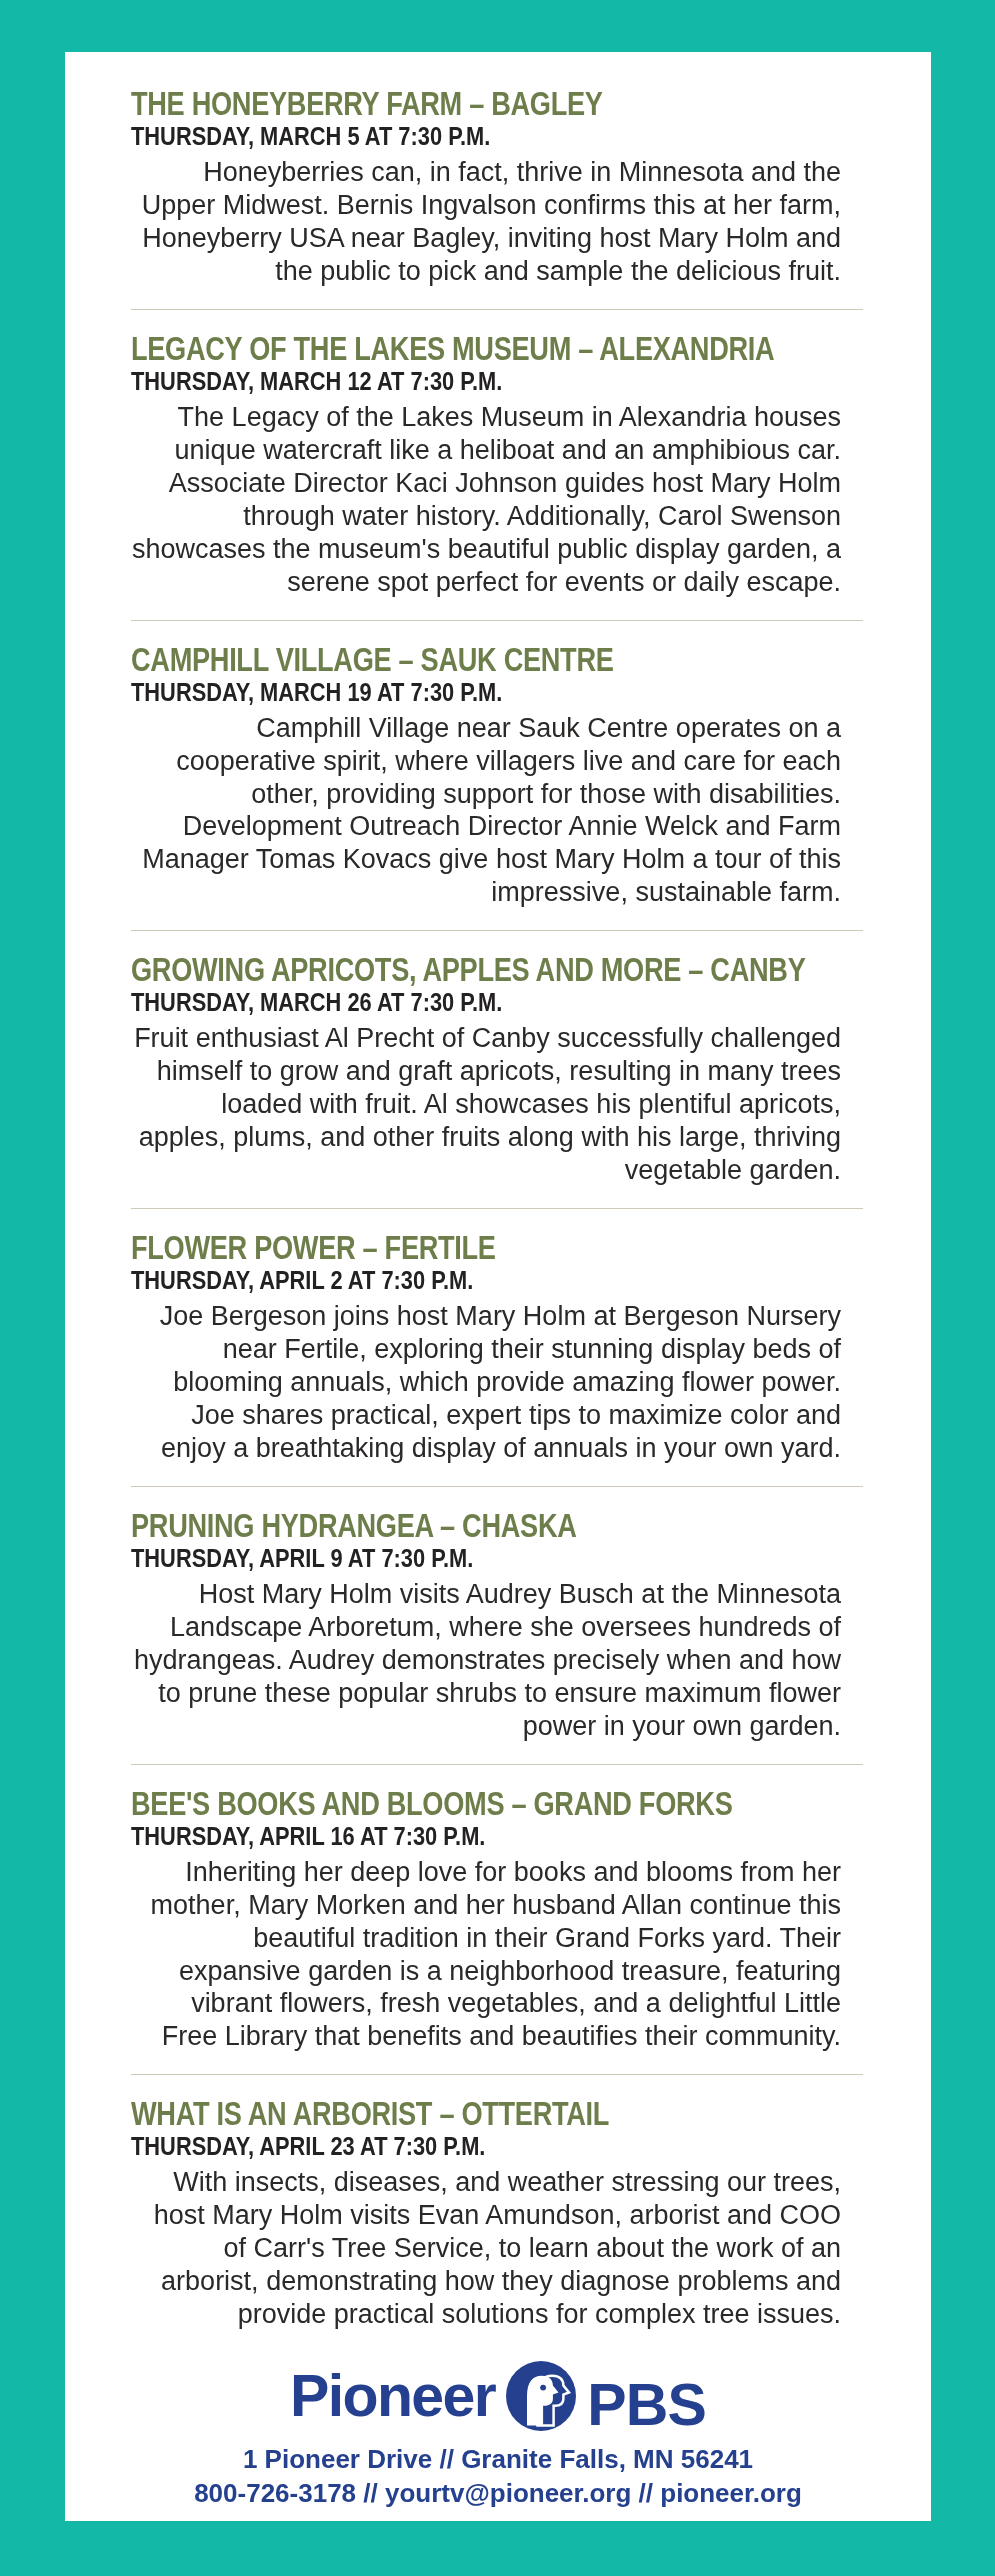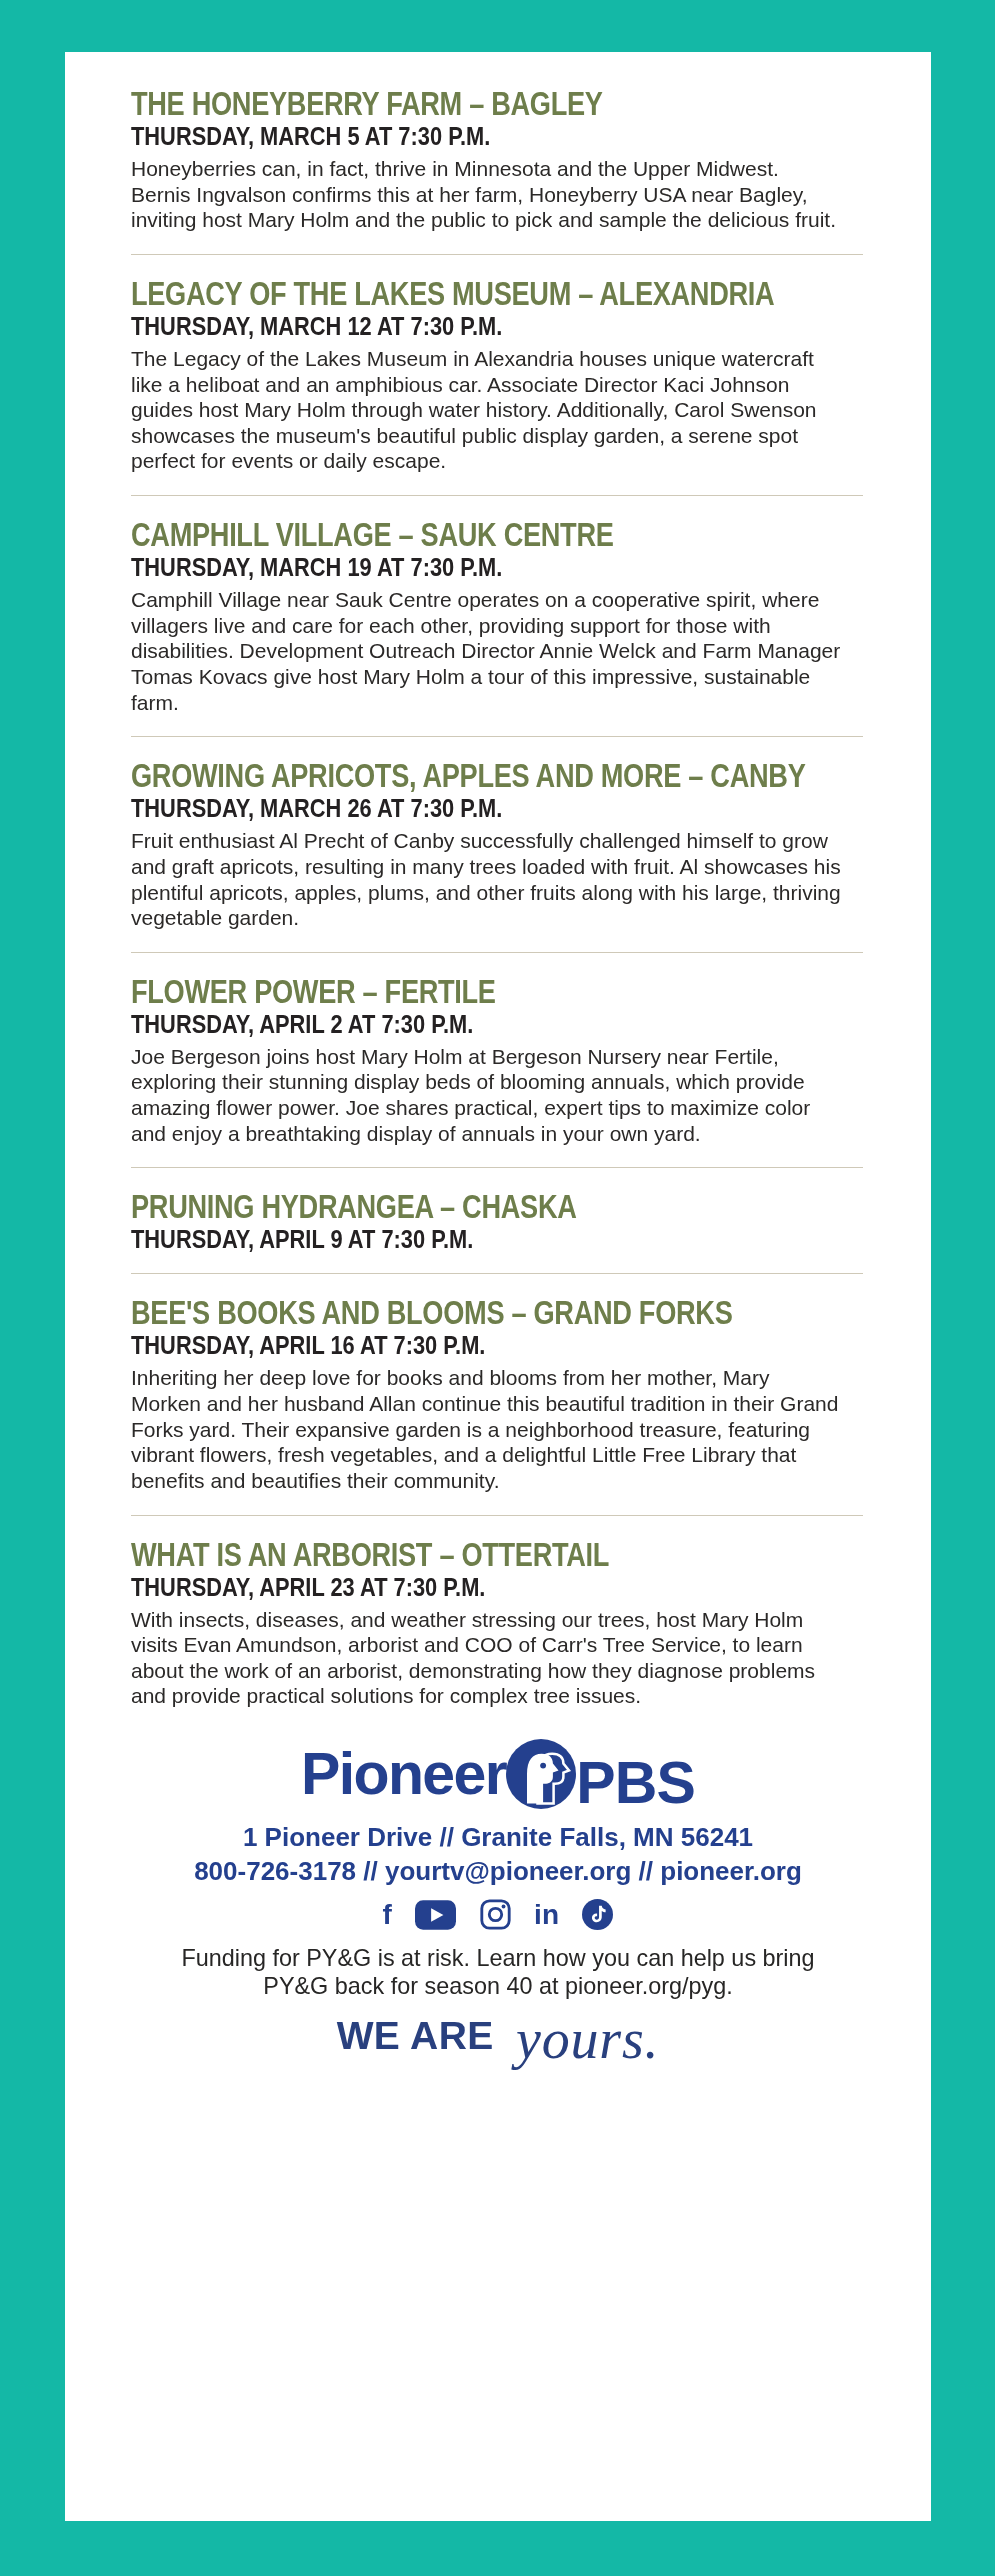--- a/index.html
+++ b/index.html
@@ -18,30 +18,31 @@
     margin:0 0 3.1px 0; color:#6E7E4B; font-size:34px; font-weight:800;
     line-height:1.0; letter-spacing:-0.4px; white-space:nowrap;
     transform:scaleX(0.80); transform-origin:left center;
   }
   .ep-date {
     margin:0 0 7px 0; color:#242122; font-size:26px; font-weight:700;
     line-height:1.0; white-space:nowrap;
     transform:scaleX(0.84); transform-origin:left center;
   }
   .ep-desc {
-    margin:0; color:#2B2928; font-size:21px; line-height:1.22;
+    margin:0; color:#2B2928; font-size:27px; line-height:1.22;
     max-width:710px;
+    text-align:right;
   }
   .divider {
     border:none; border-top:1.6px solid #CFC9B8; margin:21px 0 21px 0; width:732px;
   }
   
   .footer { text-align:center; margin-top:26.5px; }
   .logo-row {
-    display:flex; align-items:center; justify-content:center; 
+    display:flex; align-items:center; justify-content:center; gap:11px;
     color:#24408E; line-height:1;
   }
   .logo-word { font-size:59px; font-weight:700; letter-spacing:-1.6px; }
   .pbs-mark { width:70px; height:70px; display:inline-block; }
   .pbs-mark svg { width:70px; height:70px; display:block; }
   .logo-pbs { font-size:59px; font-weight:700; letter-spacing:-0.8px;margin-top:18px; }
   .addr {
     margin-top:7px; color:#24408E; font-weight:700; font-size:26px; line-height:1.32;
   }
   .social-row {
@@ -103,20 +104,21 @@
     <section>
       <h2 class="ep-title">FLOWER POWER – FERTILE</h2>
       <div class="ep-date">THURSDAY, APRIL 2 AT 7:30 P.M.</div>
       <p class="ep-desc">Joe Bergeson joins host Mary Holm at Bergeson Nursery near Fertile, exploring their stunning display beds of blooming annuals, which provide amazing flower power. Joe shares practical, expert tips to maximize color and enjoy a breathtaking display of annuals in your own yard.</p>
     </section>
     <hr class="divider">
 
     <section>
       <h2 class="ep-title">PRUNING HYDRANGEA – CHASKA</h2>
       <div class="ep-date">THURSDAY, APRIL 9 AT 7:30 P.M.</div>
+      <p class="ep-desc">Host Mary Holm visits Audrey Busch at the Minnesota Landscape Arboretum, where she oversees hundreds of hydrangeas. Audrey demonstrates precisely when and how to prune these popular shrubs to ensure maximum flower power in your own garden.</p>
     </section>
     <hr class="divider">
 
     <section>
       <h2 class="ep-title">BEE'S BOOKS AND BLOOMS – GRAND FORKS</h2>
       <div class="ep-date">THURSDAY, APRIL 16 AT 7:30 P.M.</div>
       <p class="ep-desc">Inheriting her deep love for books and blooms from her mother, Mary Morken and her husband Allan continue this beautiful tradition in their Grand Forks yard. Their expansive garden is a neighborhood treasure, featuring vibrant flowers, fresh vegetables, and a delightful Little Free Library that benefits and beautifies their community.</p>
     </section>
     <hr class="divider">
 

